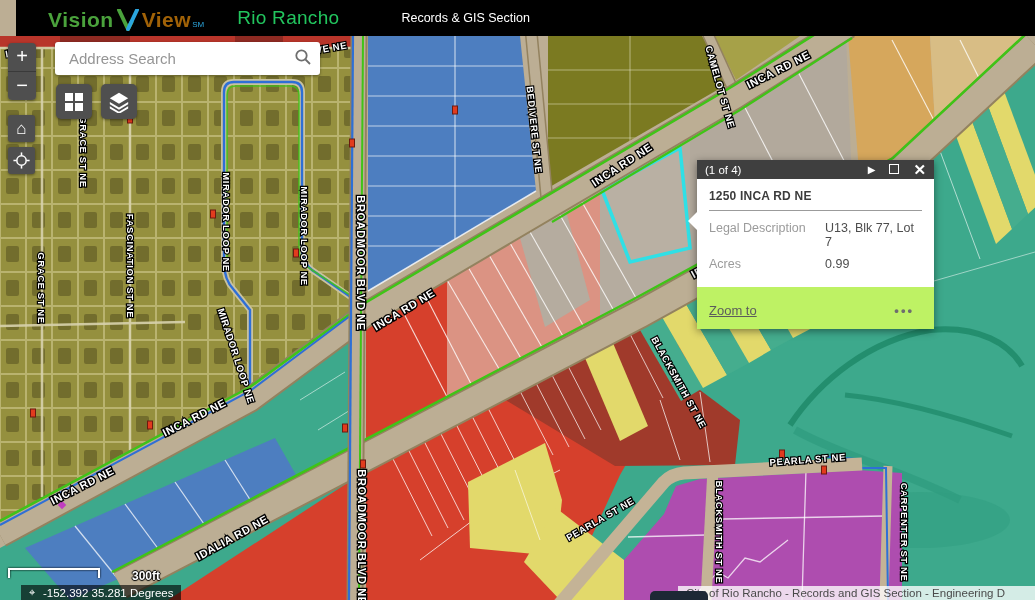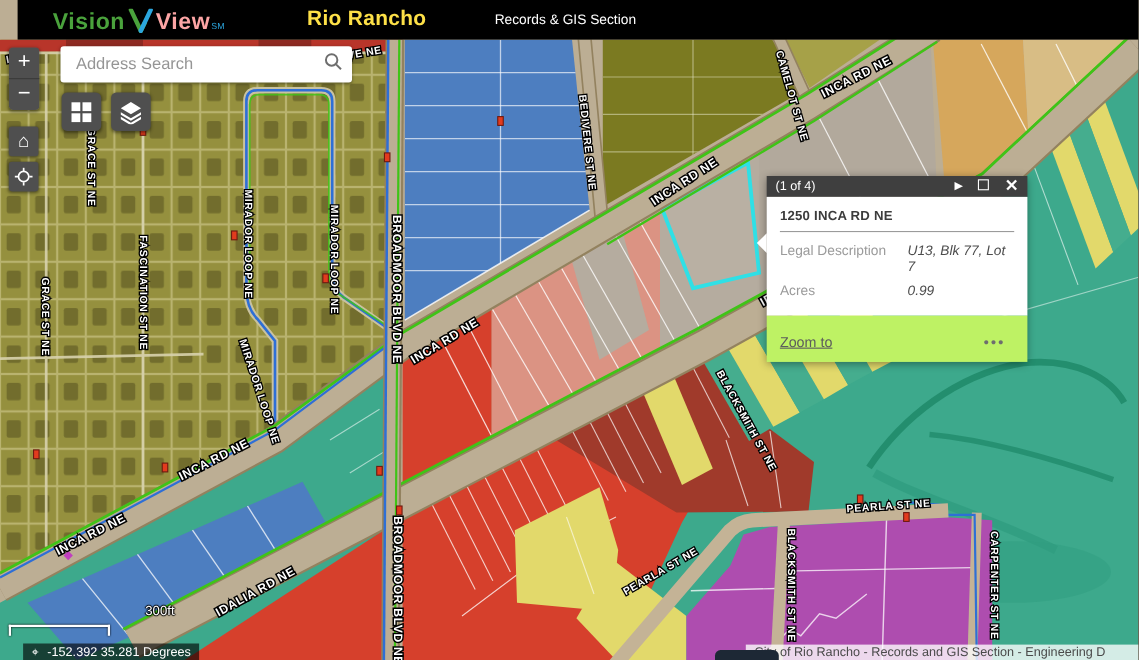--- a/index.html
+++ b/index.html
@@ -3,24 +3,24 @@
 <meta charset="utf-8">
 <style>
   html,body{margin:0;padding:0;background:#222;}
   #app{position:relative;width:1035px;height:600px;overflow:hidden;
        font-family:"Liberation Sans",sans-serif;background:#bcae94;}
   
   #hdr{position:absolute;left:16px;top:0;width:1035px;height:36px;background:#000;z-index:50;
        display:flex;align-items:center;}
   .brand{display:flex;align-items:baseline;margin-left:32px;cursor:pointer;}
   .brand .b1{color:#4aa23c;font-size:21px;font-weight:bold;letter-spacing:.5px;}
-  .brand .b2{color:#fca5a5;font-size:21px;font-weight:bold;letter-spacing:.5px;}
+  .brand .b2{color:#a16207;font-size:21px;font-weight:bold;letter-spacing:.5px;}
   .brand sup{color:#2ba6de;font-size:8px;margin-left:1px;}
   .brand svg{margin:0 2px;position:relative;top:4px;}
-  #hdr .ttl{color:#fde047;font-size:19px;font-weight:bold;margin-left:75px;letter-spacing:.3px;}
+  #hdr .ttl{color:#22c55e;font-size:19px;font-weight:normal;margin-left:33px;letter-spacing:.3px;}
   #hdr .sec{color:#fff;font-size:12.5px;margin-left:62px;}
   
   #map{position:absolute;left:0;top:36px;width:1035px;height:564px;z-index:0;cursor:crosshair;}
   .stlabel{font:bold 9.5px "Liberation Sans",sans-serif;fill:#fff;stroke:#000;stroke-width:2.4px;
            paint-order:stroke;letter-spacing:.6px;text-anchor:middle;}
   .stlabel.big{font-size:11px;stroke-width:2.7px;}
   
   .darkbtn{position:absolute;background:#4f4f4f;color:#fff;z-index:20;display:flex;
            align-items:center;justify-content:center;cursor:pointer;
            box-shadow:0 1px 3px rgba(0,0,0,.45);}
@@ -42,32 +42,32 @@
               font-size:11.5px;padding:0 8px;}
   #popup .phd .sp{flex:1;}
   #popup .phd .ic{color:#fff;margin-left:14px;cursor:pointer;font-size:10px;line-height:10px;}
   #popup .phd .sq{width:8px;height:8px;border:1.5px solid #fff;display:inline-block;}
   #popup .phd .x{font-size:15px;line-height:12px;font-weight:bold;}
   #popup .pbody{background:#fff;padding:10px 12px 8px 12px;}
   #popup h3{margin:0 0 7px 0;font-size:12px;color:#3c3c3c;letter-spacing:.2px;}
   #popup hr{border:none;border-top:1px solid #9b9b9b;margin:0 0 10px 0;}
   .frow{display:grid;grid-template-columns:104px 1fr;column-gap:12px;font-size:12.5px;margin-bottom:8px;}
   .frow .fl{color:#9b9b9b;}
-  .frow .fv{color:#4d4d4d;font-style:italic;}
+  .frow .fv{color:#4d4d4d;}
   #popup .pft{background:#bef264;display:flex;padding:16px 20px 11px 12px;}
   #popup .zt{color:#5c5c5c;font-size:13px;text-decoration:underline;cursor:pointer;}
   #popup .dots{margin-left:auto;color:#6e6e6e;font-size:13px;letter-spacing:2px;cursor:pointer;
                font-weight:bold;}
   #ptail{position:absolute;left:-9px;top:52px;width:0;height:0;border-top:9px solid transparent;
          border-bottom:9px solid transparent;border-right:9px solid #fff;}
   
   #scale{position:absolute;left:8px;top:568px;width:88px;height:8px;z-index:20;
          border:2px solid #fff;border-bottom:none;
          filter:drop-shadow(0 0 1px #000);}
-  #scaletxt{position:absolute;left:84px;top:548px;z-index:21;color:#fff;font-size:12px;font-weight:normal;
+  #scaletxt{position:absolute;left:84px;top:569px;z-index:21;color:#fff;font-size:12px;font-weight:bold;
          text-shadow:-1px 0 1px #000,1px 0 1px #000,0 -1px 1px #000,0 1px 1px #000;padding-left:48px;}
   #coords{position:absolute;left:21px;top:585px;height:15px;z-index:20;background:rgba(0,0,0,.62);
           color:#fff;font-size:11.5px;display:flex;align-items:center;padding:0 8px 0 0;}
   #coords .cross{width:22px;text-align:center;font-size:11px;color:#fff;}
   #attr{position:absolute;left:678px;top:586px;width:357px;height:14px;z-index:20;
         background:rgba(255,255,255,.78);color:#4a4a4a;font-size:11.5px;white-space:nowrap;
         overflow:hidden;padding:0 0 0 8px;line-height:14px;}
   #attrtab{position:absolute;left:650px;top:591px;width:58px;height:9px;background:#1d2835;
         border-radius:5px 5px 0 0;z-index:21;cursor:pointer;}
 </style>

